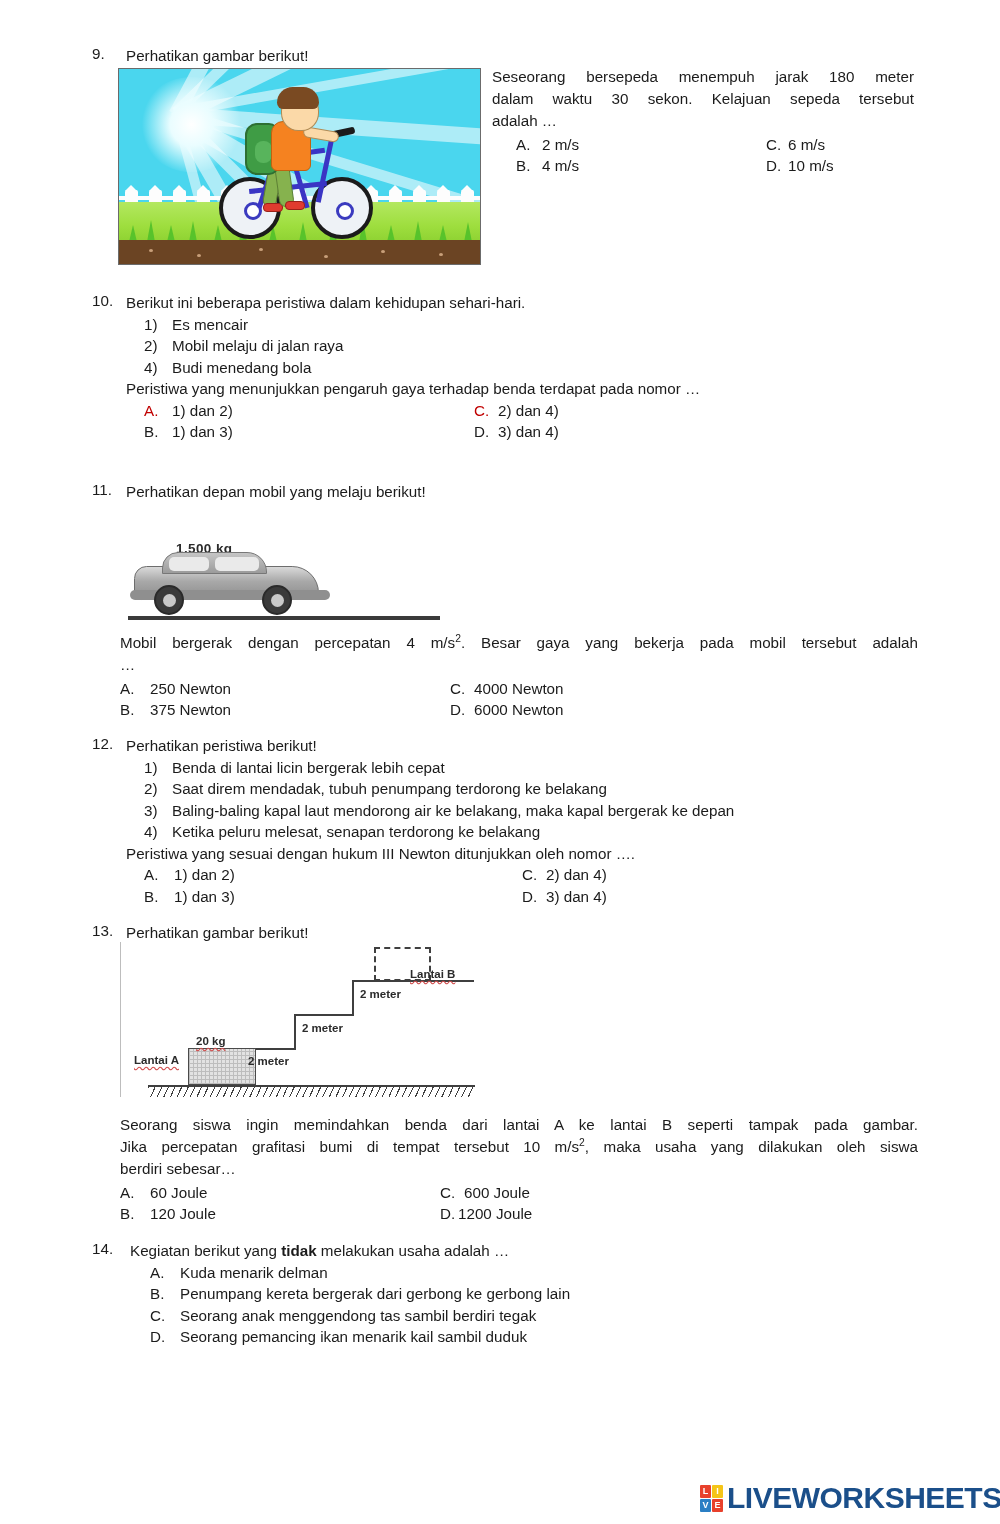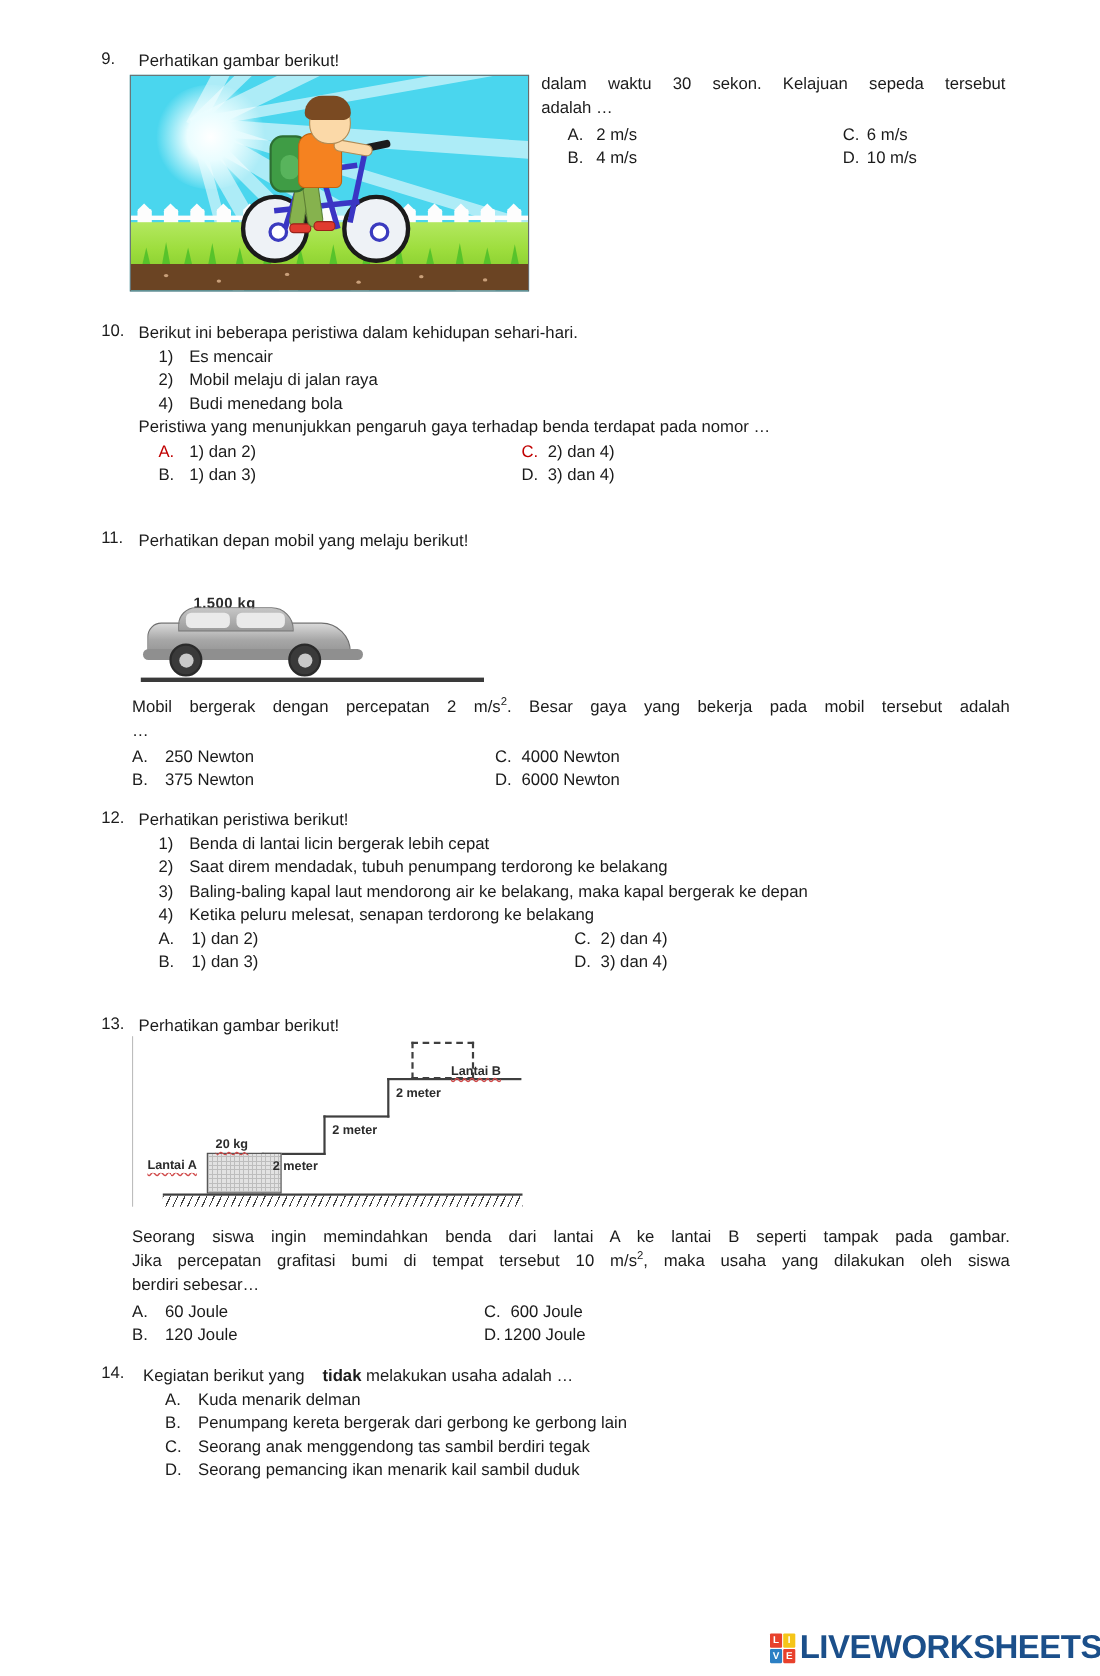--- a/index.html
+++ b/index.html
@@ -28,21 +28,21 @@
   .li-n { display:inline-block; width:28px; }
 
   
   .opts { position:relative; }
   .opt-row { display:flex; line-height:21.5px; }
   .opt-col { width:330px; display:flex; }
   .opt-lab { display:inline-block; white-space:pre; }
   .red { color:#c00000; }
 
   sup { font-size:.68em; vertical-align:super; line-height:0; }
-  .b { font-weight:bold;margin-left:12px; }
+  .b { font-weight:bold; }
 
   
   #bike-fig {
     position:absolute; left:118px; top:68px; width:363px; height:197px;
     border:1px solid #6b6b6b; overflow:hidden; background:#59dff1;
   }
   .sky { position:absolute; inset:0; background:#4ad6ee; }
   .rays { position:absolute; inset:0; overflow:hidden; }
   .ray {
     position:absolute; left:57px; top:38px;
@@ -220,20 +220,21 @@
       <div class="shoe" style="left:66px; top:116px; width:20px; height:9px;"></div>
       <div class="backpack"></div>
       <div class="torso"></div>
       <div class="arm" style="left:84px; top:44px; width:36px; height:11px; border-radius:6px; transform:rotate(10deg);"></div>
       <div class="head"></div>
       <div class="hair"></div>
     </div>
   </div>
 
   <div class="q" style="left:492px; top:66px; width:425px;">
+    <div class="just" style="width:422px;">Seseorang bersepeda menempuh jarak 180 meter</div>
     <div class="just" style="width:422px;">dalam waktu 30 sekon. Kelajuan sepeda tersebut</div>
     <div class="line">adalah …</div>
     <div class="opts" style="margin-top:2px; margin-left:24px;">
       <div class="opt-row">
         <div class="opt-col" style="width:265px;">
           <span class="opt-lab" style="width:26px;">A.</span>
           <span>2 m/s</span>
         </div>
         <div class="opt-col" style="width:160px;">
           <span class="opt-lab" style="width:22px;">C.</span>
@@ -308,21 +309,21 @@
       <div class="car-win" style="left:6px; width:40px;"></div>
       <div class="car-win" style="left:52px; width:44px;"></div>
     </div>
     <div class="car-skirt"></div>
     <div class="car-wheel" style="left:26px;"></div>
     <div class="car-wheel" style="left:134px;"></div>
     <div class="car-road"></div>
   </div>
 
   <div class="q" style="left:120px; top:632px; width:800px;">
-    <div class="just" style="width:798px;"><span>Mobil bergerak dengan percepatan 2 m/s</span><sup>2</sup><span>. Besar gaya yang bekerja pada mobil tersebut adalah</span></div>
+    <div class="just" style="width:798px;"><span>Mobil bergerak dengan percepatan 4 m/s</span><sup>2</sup><span>. Besar gaya yang bekerja pada mobil tersebut adalah</span></div>
     <div class="line">…</div>
     <div class="opts" style="margin-top:2px;">
       <div class="opt-row">
         <div class="opt-col">
           <span class="opt-lab" style="width:30px;">A.</span>
           <span>250 Newton</span>
         </div>
         <div class="opt-col">
           <span class="opt-lab" style="width:24px;">C.</span>
           <span>4000  Newton</span>
@@ -352,20 +353,21 @@
         <div class="li">
           <span class="li-n">2)</span><span>Saat direm mendadak, tubuh penumpang terdorong ke belakang</span>
         </div>
         <div class="li">
           <span class="li-n">3)</span><span>Baling-baling kapal laut mendorong air ke belakang, maka kapal bergerak ke depan</span>
         </div>
         <div class="li">
           <span class="li-n">4)</span><span>Ketika peluru melesat, senapan terdorong ke belakang</span>
         </div>
       </div>
+      <div class="line">Peristiwa yang sesuai dengan hukum III Newton ditunjukkan oleh nomor ….</div>
       <div class="opts" style="margin-left:18px;">
         <div class="opt-row">
           <div class="opt-col" style="width:378px;">
             <span class="opt-lab" style="width:30px;">A.</span>
             <span>1) dan 2)</span>
           </div>
           <div class="opt-col">
             <span class="opt-lab" style="width:24px;">C.</span>
             <span>2) dan 4)</span>
           </div>

